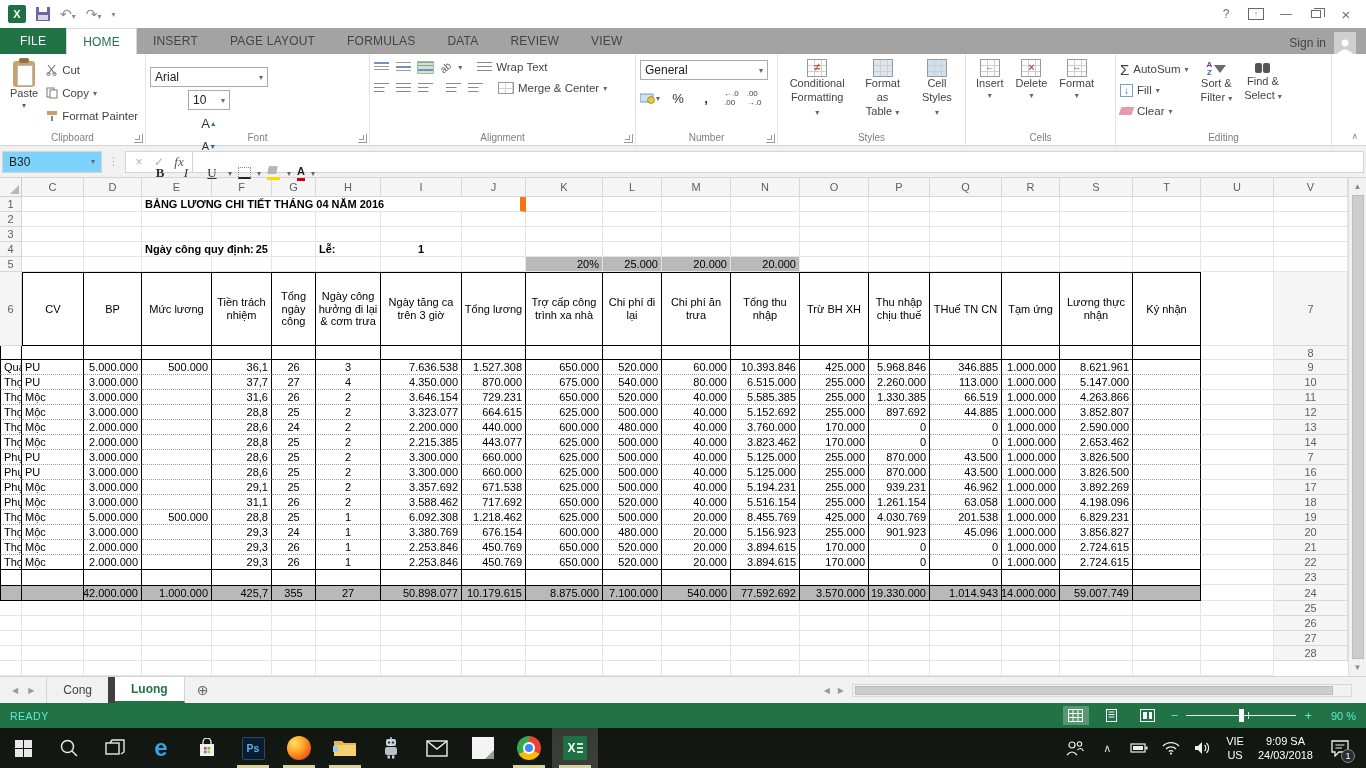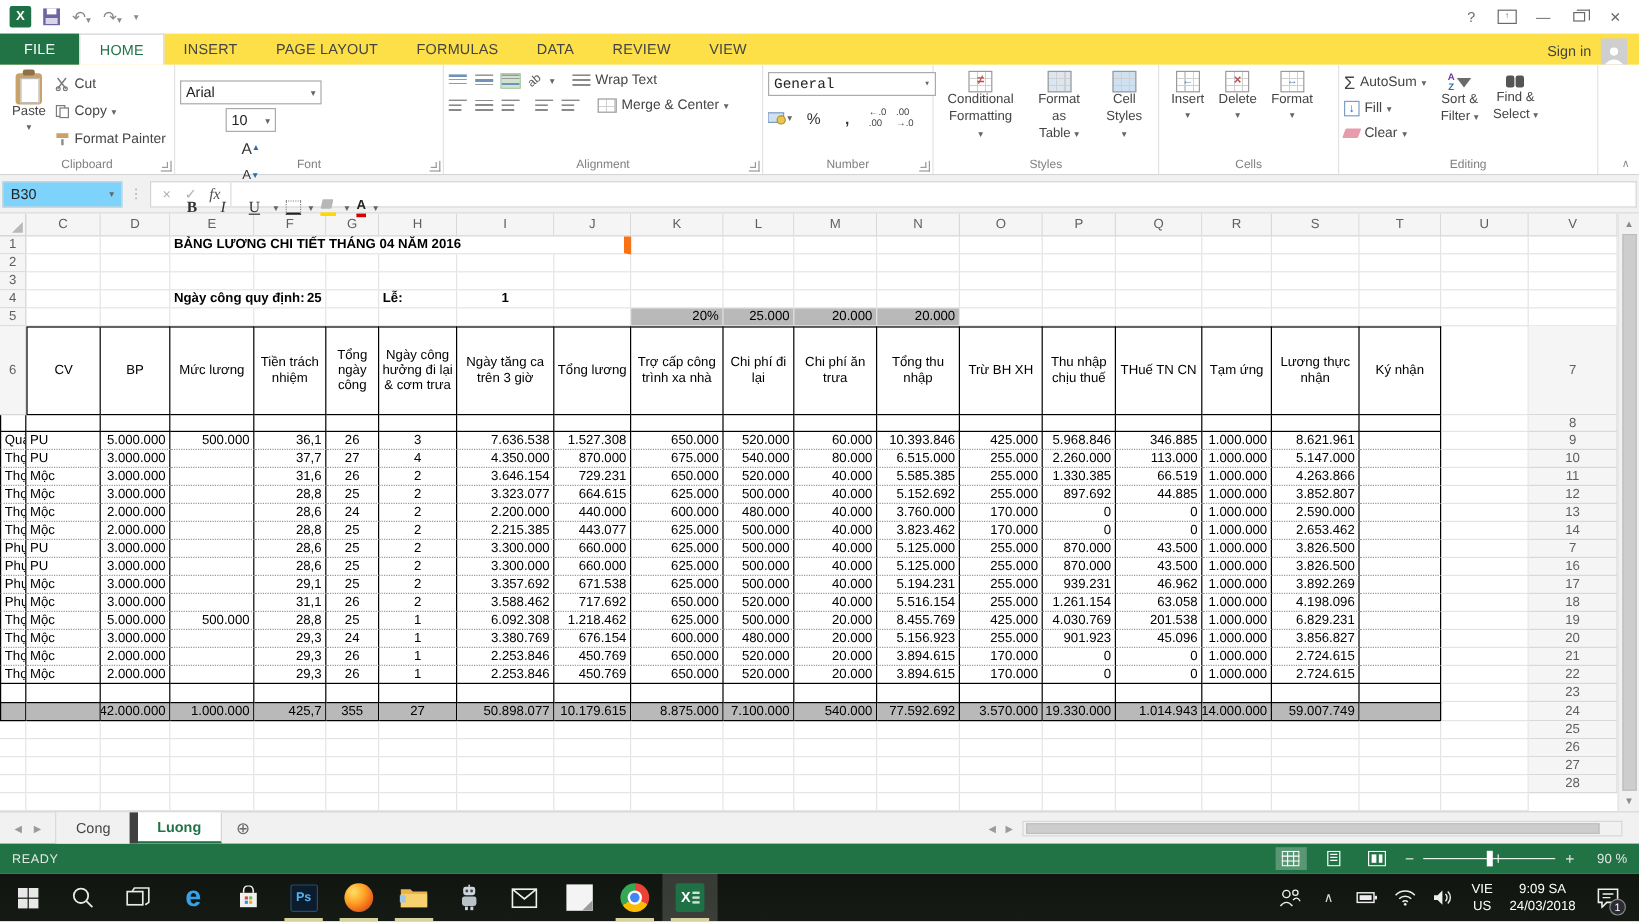--- a/index.html
+++ b/index.html
@@ -17,21 +17,21 @@
   .undoredo { color:#8a8a8a; font-size:14px; line-height:1; }
   .tiny-arrow { color:#8a8a8a; font-size:8px; }
   .tb-title { position:absolute; left:0; right:0; text-align:center; font-size:12px; color:#444; pointer-events:none; }
   .winbtns { margin-left:auto; display:flex; align-items:center; gap:2px; padding-right:6px; z-index:2; }
   .winbtn { width:28px; height:20px; display:flex; align-items:center; justify-content:center; color:#6a6a6a; font-size:12px; }
   .restore-g { width:10px; height:8px; border:1px solid #6a6a6a; position:relative; }
   .restore-g:before { content:""; position:absolute; left:2px; top:-3px; width:10px; height:8px; border:1px solid #6a6a6a; border-left:none; border-bottom:none; }
   .ribbonbox { width:16px; height:12px; border:1px solid #6a6a6a; position:relative; font-size:7px; color:#6a6a6a; text-align:center; line-height:10px; }
 
   
-  .tabrow { height:26px; background:#fde047; display:flex; align-items:flex-end; position:relative; }
+  .tabrow { height:26px; background:#a3a3a3; display:flex; align-items:flex-end; position:relative; }
   .rtab { padding:0 16px; height:26px; display:flex; align-items:center; font-size:12px; color:#444; letter-spacing:.2px; }
   .rtab.file { background:#217346; color:#fff; padding:0 20px; }
   .rtab.active { color:#217346; background:#fff; border:1px solid #d8d8d8; border-bottom:none; }
   .signin { margin-left:auto; display:flex; align-items:center; gap:8px; padding-right:10px; font-size:12px; color:#444; }
   .avatar { width:22px; height:22px; background:#cfcfcf; display:flex; align-items:end; justify-content:center; overflow:hidden; }
   .avatar svg { display:block; }
 
   
   .ribbon { height:92px; background:#fff; border-bottom:1px solid #d4d4d4; display:flex; position:relative; }
   .grp { position:relative; border-right:1px solid #e3e3e3; padding:3px 4px 16px 4px; display:flex; align-items:flex-start; }
@@ -118,21 +118,21 @@
   .tabstrip { height:27px; background:#f1f1f1; border-top:1px solid #d4d4d4; display:flex; align-items:stretch; font-size:12px; }
   .tnav { display:flex; align-items:center; gap:10px; padding:0 12px; color:#9a9a9a; font-size:8px; border-right:1px solid #d4d4d4; }
   .stab { display:flex; align-items:center; padding:0 16px; color:#444; border-right:7px solid #404040; background:#f1f1f1; }
   .stab.active { background:#fff; color:#217346; font-weight:bold; border-bottom:2px solid #217346; border-right:1px solid #d4d4d4; }
   .newsheet { display:flex; align-items:center; padding:0 12px; color:#6a6a6a; font-size:14px; }
   .hnav { display:flex; align-items:center; gap:8px; color:#9a9a9a; font-size:8px; padding:0 8px; margin-left:auto; }
   .hscroll { width:500px; height:13px; align-self:center; background:#f1f1f1; border:1px solid #d8d8d8; margin-right:14px; position:relative; }
   .hthumb { position:absolute; left:2px; top:1px; bottom:1px; width:96%; background:#cdcdcd; border:1px solid #bdbdbd; }
 
   
-  .statusbar { height:25px; background:#217346; color:#e5e5e5; display:flex; align-items:center; padding:0 0 0 10px; }
+  .statusbar { height:25px; background:#217346; color:#5eead4; display:flex; align-items:center; padding:0 0 0 10px; }
   .ready { font-size:10.5px; letter-spacing:.5px; }
   .sb-right { margin-left:auto; display:flex; align-items:center; gap:10px; padding-right:10px; }
   .sb-ico { width:26px; height:19px; display:flex; align-items:center; justify-content:center; }
   .sb-ico.on { background:rgba(255,255,255,.25); }
   .zoomer { display:flex; align-items:center; gap:8px; }
   .ztrack { width:110px; height:1px; background:#e8f0ea; position:relative; }
   .zthumb { position:absolute; left:48%; top:-6px; width:5px; height:13px; background:#fff; }
   .zmark { position:absolute; left:56%; top:-3px; width:1px; height:7px; background:#e8f0ea; }
   .zbtn { font-size:13px; line-height:1; }
   .zoomtxt { font-size:11px; min-width:34px; text-align:right; }
@@ -300,21 +300,21 @@
           <span class="grid-ic" style="width:16px;height:12px;"></span>
           <span>Merge &amp; Center</span>
             <span class="arrow">▾</span>
         </span>
       </div>
       <span class="grp-label">Alignment</span>
       <span class="launcher"></span>
     </div>
 
     <div class="grp" style="width:142px; flex-direction:column;">
-      <div class="combo" style="width:140px; margin-top:3px;font-family:Liberation Mono, monospace;">
+      <div class="combo" style="width:128px; margin-top:3px;">
           <span>General</span>
           <span class="arrow">▾</span>
         </div>
       <div style="display:flex; gap:8px; align-items:center; margin-top:8px;">
         <span style="display:flex;align-items:center;">
           <svg width="16" height="12" viewBox="0 0 16 12">
               <rect x="0" y="2" width="13" height="8" fill="#cfe0f0" stroke="#7a9cc0"></rect>
               <circle cx="11" cy="8" r="3.4" fill="#e8c64f" stroke="#b09022"></circle>
             </svg>
           <span class="arrow">▾</span>

